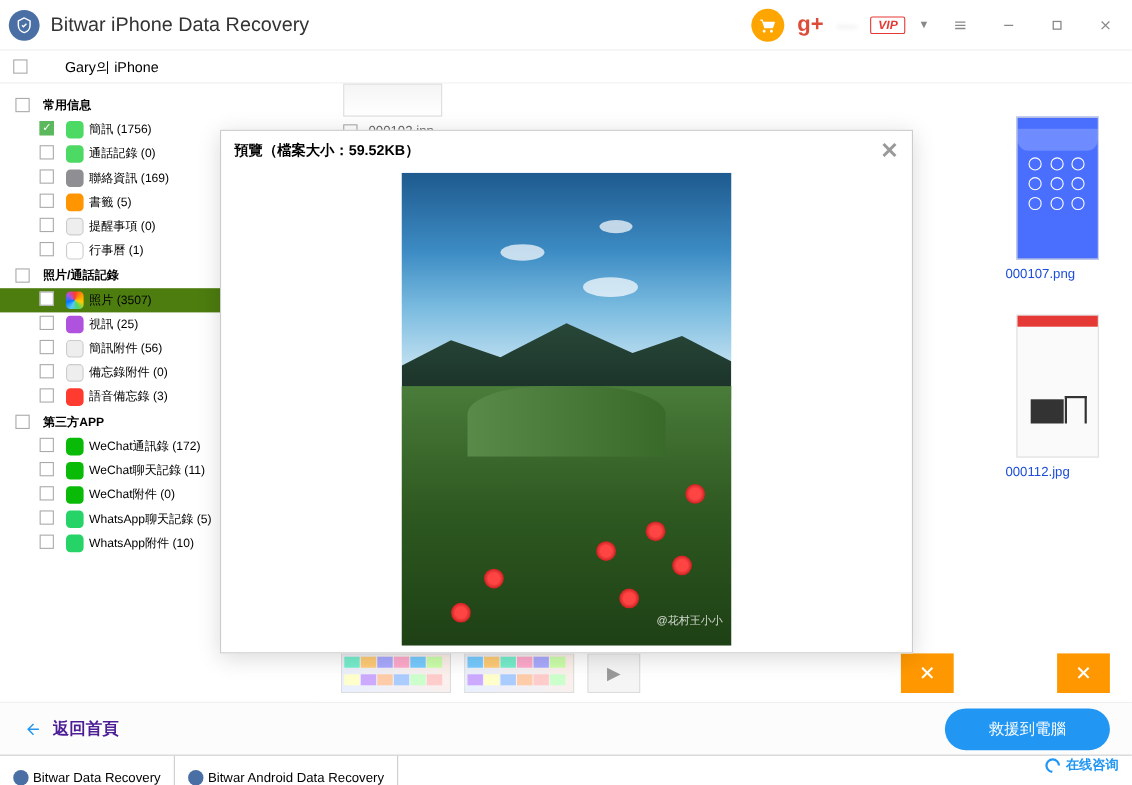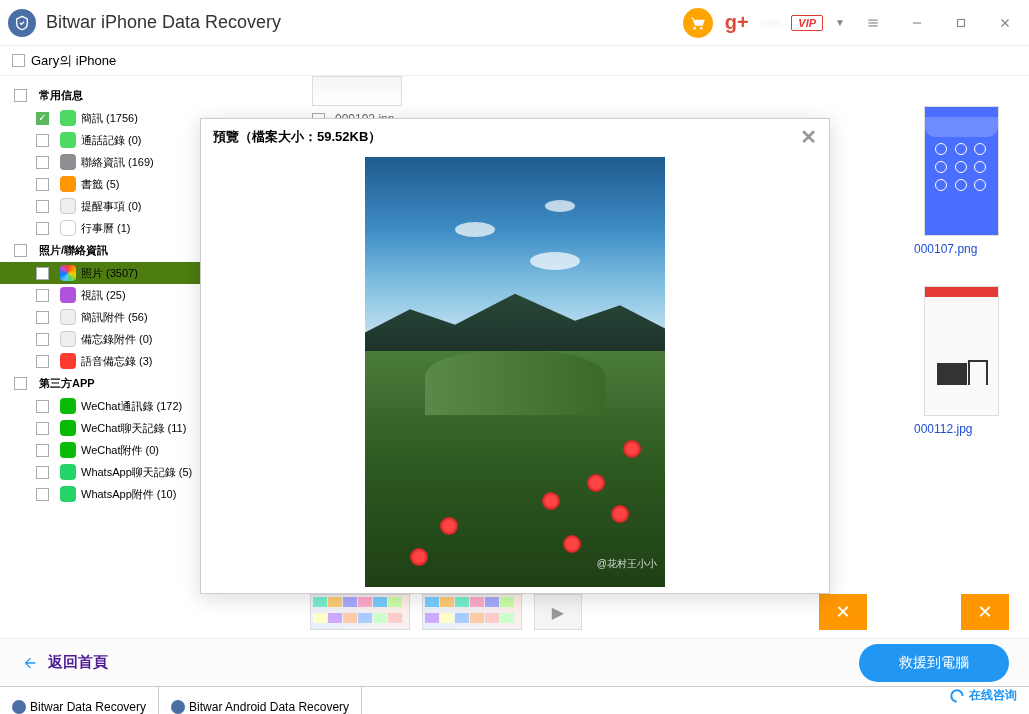--- a/index.html
+++ b/index.html
@@ -13,30 +13,30 @@
 .titlebar-right { margin-left: auto; display: flex; align-items: center; gap: 12px; }
 .cart-btn { width: 30px; height: 30px; border-radius: 50%; background: #ffa500; display: flex; align-items: center; justify-content: center; cursor: pointer; }
 .gplus { font-size: 20px; color: #dd4b39; font-weight: bold; }
 .vip { border: 1.5px solid #e53935; color: #e53935; padding: 1px 6px; font-size: 11px; font-weight: bold; font-style: italic; border-radius: 2px; }
 .caret { color: #888; font-size: 10px; }
 .win-btn { width: 32px; height: 32px; display: flex; align-items: center; justify-content: center; cursor: pointer; color: #888; }
 .win-btn svg { width: 14px; height: 14px; }
 .blur { filter: blur(2px); color: #ccc; font-size: 14px; }
 
 
-.device-row { height: 30px; display: flex; align-items: center; padding: 0 12px; border-bottom: 1px solid #eee; font-size: 13px; }
+.device-row { height: 30px; display: flex; align-items: center; padding: 0 12px; border-bottom: 1px solid #eee; font-size: 13px; gap: 28px; }
 .chk { width: 13px; height: 13px; border: 1px solid #aaa; margin-right: 6px; display: inline-flex; align-items: center; justify-content: center; background: #fff; }
 .chk.checked { background: #5cb85c; border-color: #5cb85c; }
 .chk.checked::after { content: "✓"; color: #fff; font-size: 10px; line-height: 1; }
 
 
 .main { display: flex; height: 562px; }
 .sidebar { width: 290px; overflow-y: auto; padding: 8px 0; font-size: 11px; }
 .cat { display: flex; align-items: center; padding: 4px 14px; font-weight: bold; gap: 6px; }
-.item { display: flex; align-items: center; padding: 3px 0 3px 36px; gap: 5px; cursor: pointer; }
+.item { display: flex; padding: 3px 0 3px 36px; gap: 5px; cursor: pointer; }
 .item.selected { background: #4d7c0f; }
 .item-icon { width: 16px; height: 16px; border-radius: 4px; display: inline-flex; align-items: center; justify-content: center; font-size: 10px; color: #fff; flex-shrink: 0; }
 .content { flex: 1; padding: 10px; background: #fff; position: relative; }
 .thumb-row { position: absolute; bottom: 8px; left: 20px; right: 20px; display: flex; gap: 12px; align-items: center; }
 .thumb { width: 100px; height: 36px; border: 1px solid #ddd; background: linear-gradient(45deg,#e8f0ff,#fff0e8); display: flex; flex-wrap: wrap; padding: 2px; gap: 1px; }
 .thumb .mini { width: 14px; height: 10px; }
 .thumb.single { width: 48px; height: 36px; background: #f5f5f5; display:flex; align-items:center; justify-content:center; color:#999; }
 .del-btn { width: 48px; height: 36px; background: #ff9800; color: #fff; display: flex; align-items: center; justify-content: center; cursor: pointer; font-size: 18px; }
 
 
@@ -150,21 +150,21 @@
         <span class="item-icon" style="background:#eeeeee;border:1px solid #ccc"></span>
         <span>提醒事項 (0)</span>
       </div>
       <div class="item">
         <span class="chk "></span>
         <span class="item-icon" style="background:#ffffff;border:1px solid #ccc"></span>
         <span>行事曆 (1)</span>
       </div>
       <div class="cat">
         <span class="chk"></span>
-        <span>照片/聯絡資訊</span>
+        <span>照片/通話記錄</span>
       </div>
       <div class="item selected">
         <span class="chk "></span>
         <span class="item-icon" style="background:conic-gradient(#ff3b30,#ff9500,#ffcc00,#4cd964,#5ac8fa,#007aff,#af52de,#ff3b30);"></span>
         <span>照片 (3507)</span>
       </div>
       <div class="item">
         <span class="chk "></span>
         <span class="item-icon" style="background:#af52de;"></span>
         <span>視訊 (25)</span>

